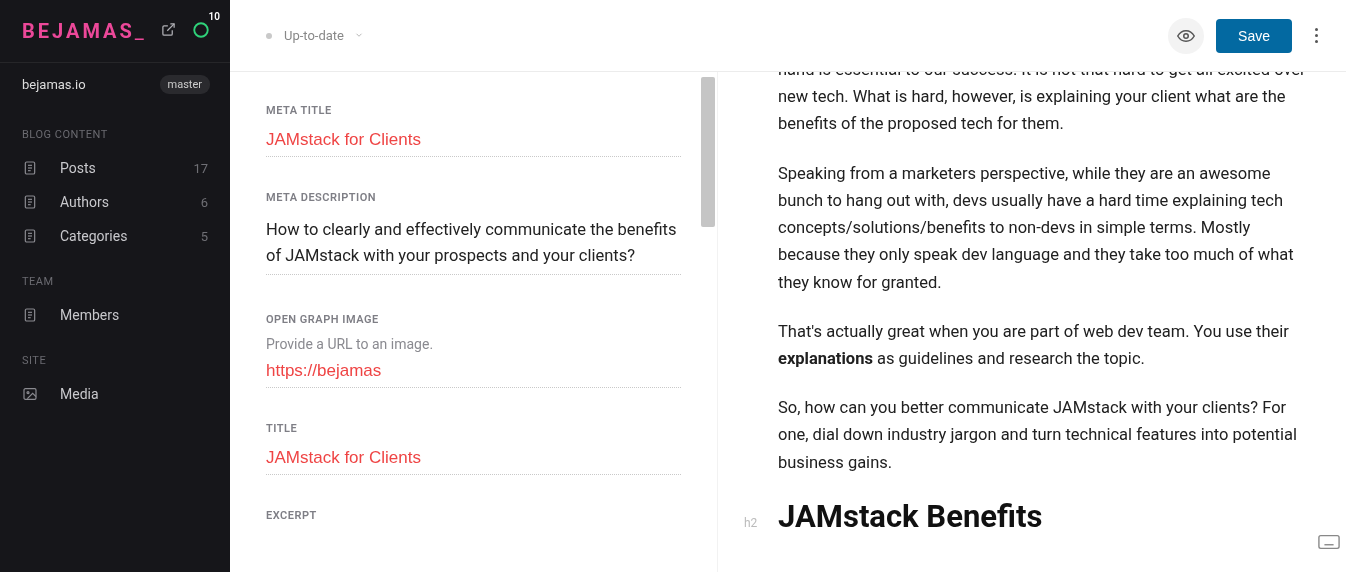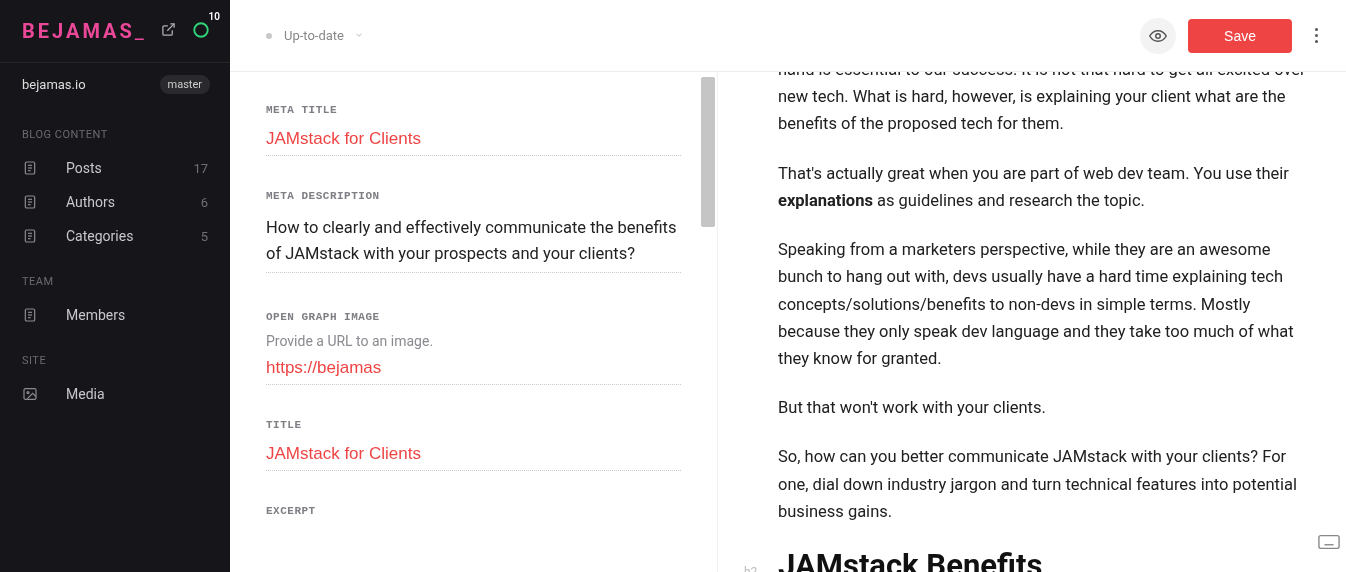--- a/index.html
+++ b/index.html
@@ -12,41 +12,41 @@
 .logo { color:#ec4899; font-weight:700; letter-spacing:3px; font-size:20px;}
 .logo-caret { font-weight:400; }
 .ext-link { margin-left:14px; color:#b0b0b5; cursor:pointer;}
 .circle-wrap { margin-left:16px; position:relative;}
 .badge-num { position:absolute; top:-10px; right:-10px; color:#fff; font-size:10px; font-weight:600;}
 .site-row { display:flex; align-items:center; justify-content:space-between; padding:12px 20px 12px 22px; border-top:1px solid #262629;}
 .site-name { color:#ddd; font-size:13px;}
 .branch { background:#2a2a2e; color:#ccc; font-size:11px; padding:3px 8px; border-radius:9px;}
 .section-label { color:#6a6a70; font-size:11px; letter-spacing:0.5px; padding:22px 22px 10px 22px; }
 .nav-item { display:flex; align-items:center; justify-content:space-between; padding:9px 22px; cursor:pointer;}
-.nav-left { display:flex; align-items:center; gap:28px;}
+.nav-left { display:flex; align-items:center; gap:22px;}
 .nav-count { color:#6f6f75; font-size:13px;}
 .nav-icon { width:16px; height:16px; flex:0 0 16px;}
 .nav-label { color:#c8c8cc; font-size:14px;}
 
 
 .main { flex:1; display:flex; flex-direction:column; }
 .topbar { height:72px; border-bottom:1px solid #ececec; display:flex; align-items:center; padding:0 20px 0 36px; }
 .status-dot { width:6px; height:6px; border-radius:50%; background:#c9c9c9; margin-right:12px;}
 .status-text { color:#888; font-size:13px; margin-right:10px;}
 .chev { color:#aaa; font-size:10px;}
 .top-spacer { flex:1;}
 .eye-btn { width:36px; height:36px; border-radius:50%; background:#f3f3f3; display:flex; align-items:center; justify-content:center; margin-right:12px; cursor:pointer;}
-.save-btn { background:#ef4444; color:#fff; border:none; border-radius:4px; padding:9px 36px; font-size:14px; font-weight:500; margin-right:14px; cursor:default;text-align:right;}
+.save-btn { background:#0369a1; color:#fff; border:none; border-radius:4px; padding:9px 22px; font-size:14px; font-weight:500; margin-right:14px; cursor:default;text-align:right;}
 .menu-dots { width:20px; color:#555; cursor:pointer; display:flex; flex-direction:column; gap:3px; align-items:center;}
 .menu-dots span { width:3px; height:3px; background:#555; border-radius:50%;}
 
 .content { display:flex; flex:1; overflow:hidden; }
 .form-col { width:488px; border-right:1px solid #f2f2f2; position:relative; padding:32px 36px 0 36px; overflow:hidden;}
 .scroll-thumb { position:absolute; top:5px; right:2px; width:14px; height:150px; background:#c5c5c5; border-radius:2px;}
-.field-label { color:#7e7e85; font-size:11px; letter-spacing:0.5px; font-weight:600; margin-bottom:10px;font-family:Liberation Mono, monospace;}
+.field-label { color:#7e7e85; font-size:11px; letter-spacing:0.5px; font-weight:600; margin-bottom:10px;}
 .field-input { width:100%; border:none; border-bottom:1px dotted #c9c9c9; padding:3px 0 6px 0; font-size:17px; color:#ef4444; background:transparent; outline:none;}
 .field-textarea { width:100%; border:none; border-bottom:1px dotted #c9c9c9; padding:3px 0 6px 0; font-size:16.5px; color:#222; background:transparent; outline:none; resize:none; line-height:1.55; font-family:inherit;}
 .field-hint { color:#8a8a90; font-size:14px; margin-bottom:6px;}
 .field-group { margin-bottom:34px;}
 
 .preview-col { flex:1; padding:0 28px 0 60px; overflow:hidden; position:relative;}
 .preview-inner { padding-right:10px;}
 .para { color:#202020; font-size:16.5px; line-height:1.65; margin-bottom:22px;}
 .para-cut { margin-top:-16px;}
 .h2-tag { position:absolute; left:26px; color:#bbb; font-size:12px;}
@@ -196,23 +196,22 @@
         </div>
 
         <div class="field-group" style="margin-bottom:0">
           <div class="field-label">EXCERPT</div>
         </div>
       </div>
 
       <div class="preview-col">
         <div class="preview-inner">
           <p class="para para-cut">hand is essential to our success. It is not that hard to get all excited over new tech. What is hard, however, is explaining your client what are the benefits of the proposed tech for them.</p>
+          <p class="para">Speaking from a marketers perspective, while they are an awesome bunch to hang out with, devs usually have a hard time explaining tech concepts/solutions/benefits to non-devs in simple terms. Mostly because they only speak dev language and they take too much of what they know for granted.</p>
           <p class="para"><span>That's actually great when you are part of web dev team. You use their </span><strong>explanations</strong><span> as guidelines and research the topic.</span></p>
-          <p class="para">Speaking from a marketers perspective, while they are an awesome bunch to hang out with, devs usually have a hard time explaining tech concepts/solutions/benefits to non-devs in simple terms. Mostly because they only speak dev language and they take too much of what they know for granted.</p>
-          <p class="para">But that won't work with your clients.</p>
           <p class="para">So, how can you better communicate JAMstack with your clients? For one, dial down industry jargon and turn technical features into potential business gains.</p>
           <div style="position:relative">
             <span class="h2-tag" style="left:-34px; top:18px">h2</span>
             <h2 class="preview-h2">JAMstack Benefits</h2>
           </div>
         </div>
         <div class="kb-icon">
           <svg width="22" height="16" viewBox="0 0 24 16" fill="none" stroke="#888" stroke-width="1.5">
               <rect x="1" y="1" width="22" height="14" rx="2"></rect>
               <line x1="5" y1="5" x2="5" y2="5"></line>

